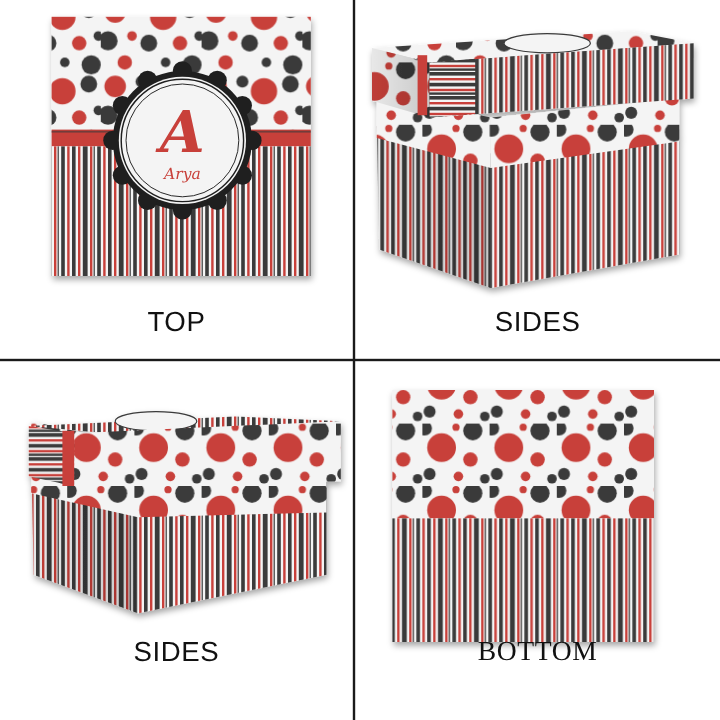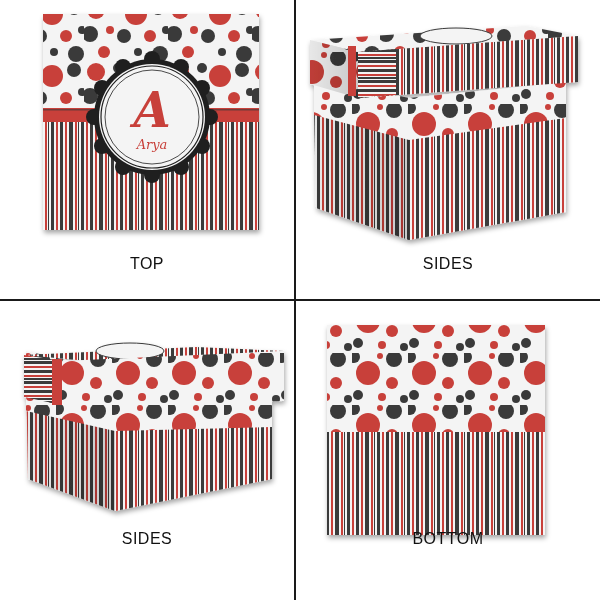--- a/index.html
+++ b/index.html
@@ -3,22 +3,22 @@
   <meta charset="utf-8">
   <style>
     html, body { margin: 0; padding: 0; background: #ffffff; }
     body { width: 600px; height: 600px; position: relative; overflow: hidden; font-family: "Liberation Sans", sans-serif; }
     .grid-line-v { position: absolute; left: 294px; top: 0; width: 2px; height: 600px; background: #1a1a1a; }
     .grid-line-h { position: absolute; left: 0; top: 299px; width: 600px; height: 2px; background: #1a1a1a; }
     .cell { position: absolute; width: 294px; height: 299px; }
     .cell.tl { left: 0; top: 0; }
     .cell.tr { left: 296px; top: 0; width: 304px; }
     .cell.bl { left: 0; top: 301px; height: 299px; }
-    .cell.br { left: 296px; top: 301px; width: 304px; height: 299px; }
-    .label { position: absolute; left: 0; right: 0; text-align: center; font-size: 16px; color: #111; letter-spacing: 0.5px; }
+    .cell.br { left: 296px; top: 301px; width: 304px; height: 299px; font-family: Liberation Serif, serif; }
+    .label { position: absolute; left: 0; right: 0; text-align: center; font-size: 23px; color: #111; letter-spacing: 0.5px; }
     .cell.tl .label, .cell.tr .label { top: 255px; }
     .cell.bl .label, .cell.br .label { top: 229px; }
     svg.art { position: absolute; left: 0; top: 0; }
   </style>
 </head>
 <body>
 
 <svg width="0" height="0" style="position:absolute">
   <defs>
     <pattern id="dots" x="0" y="0" width="84" height="62" patternUnits="userSpaceOnUse">

